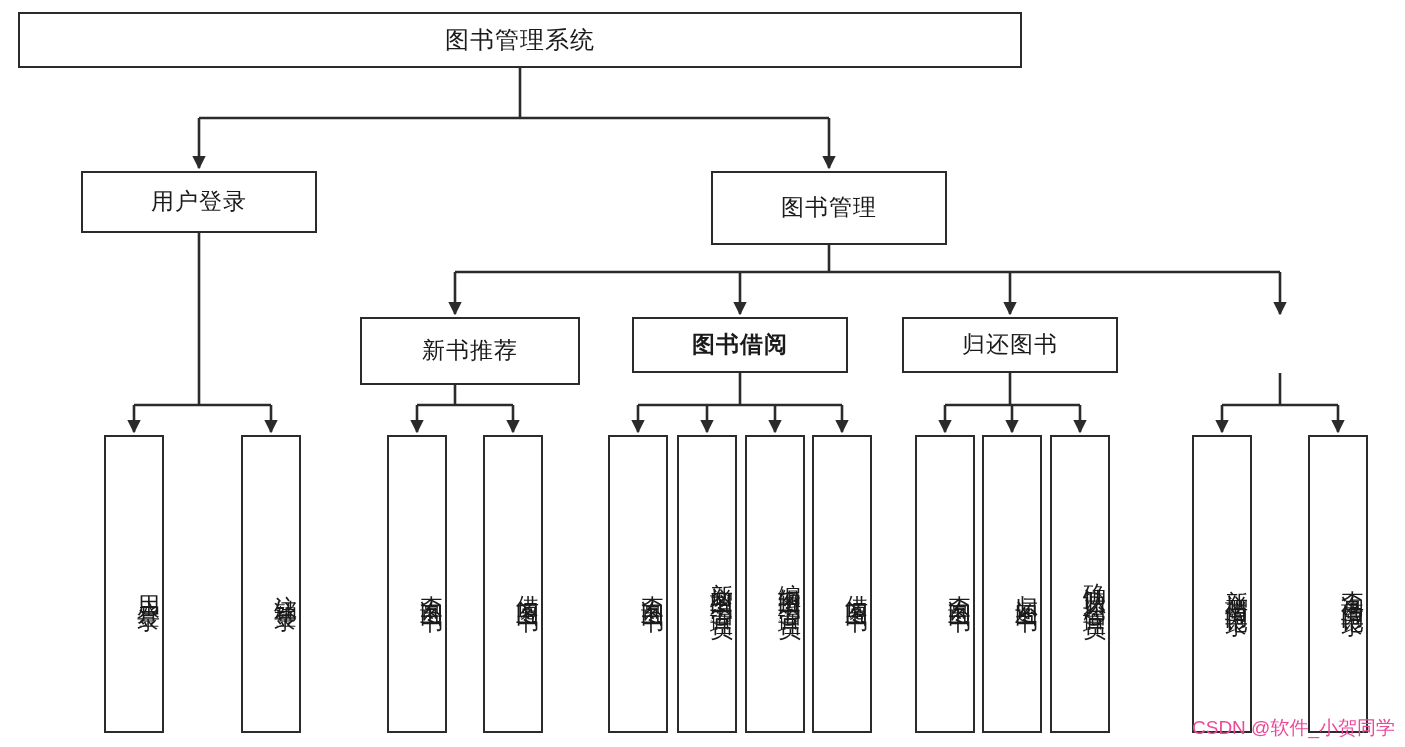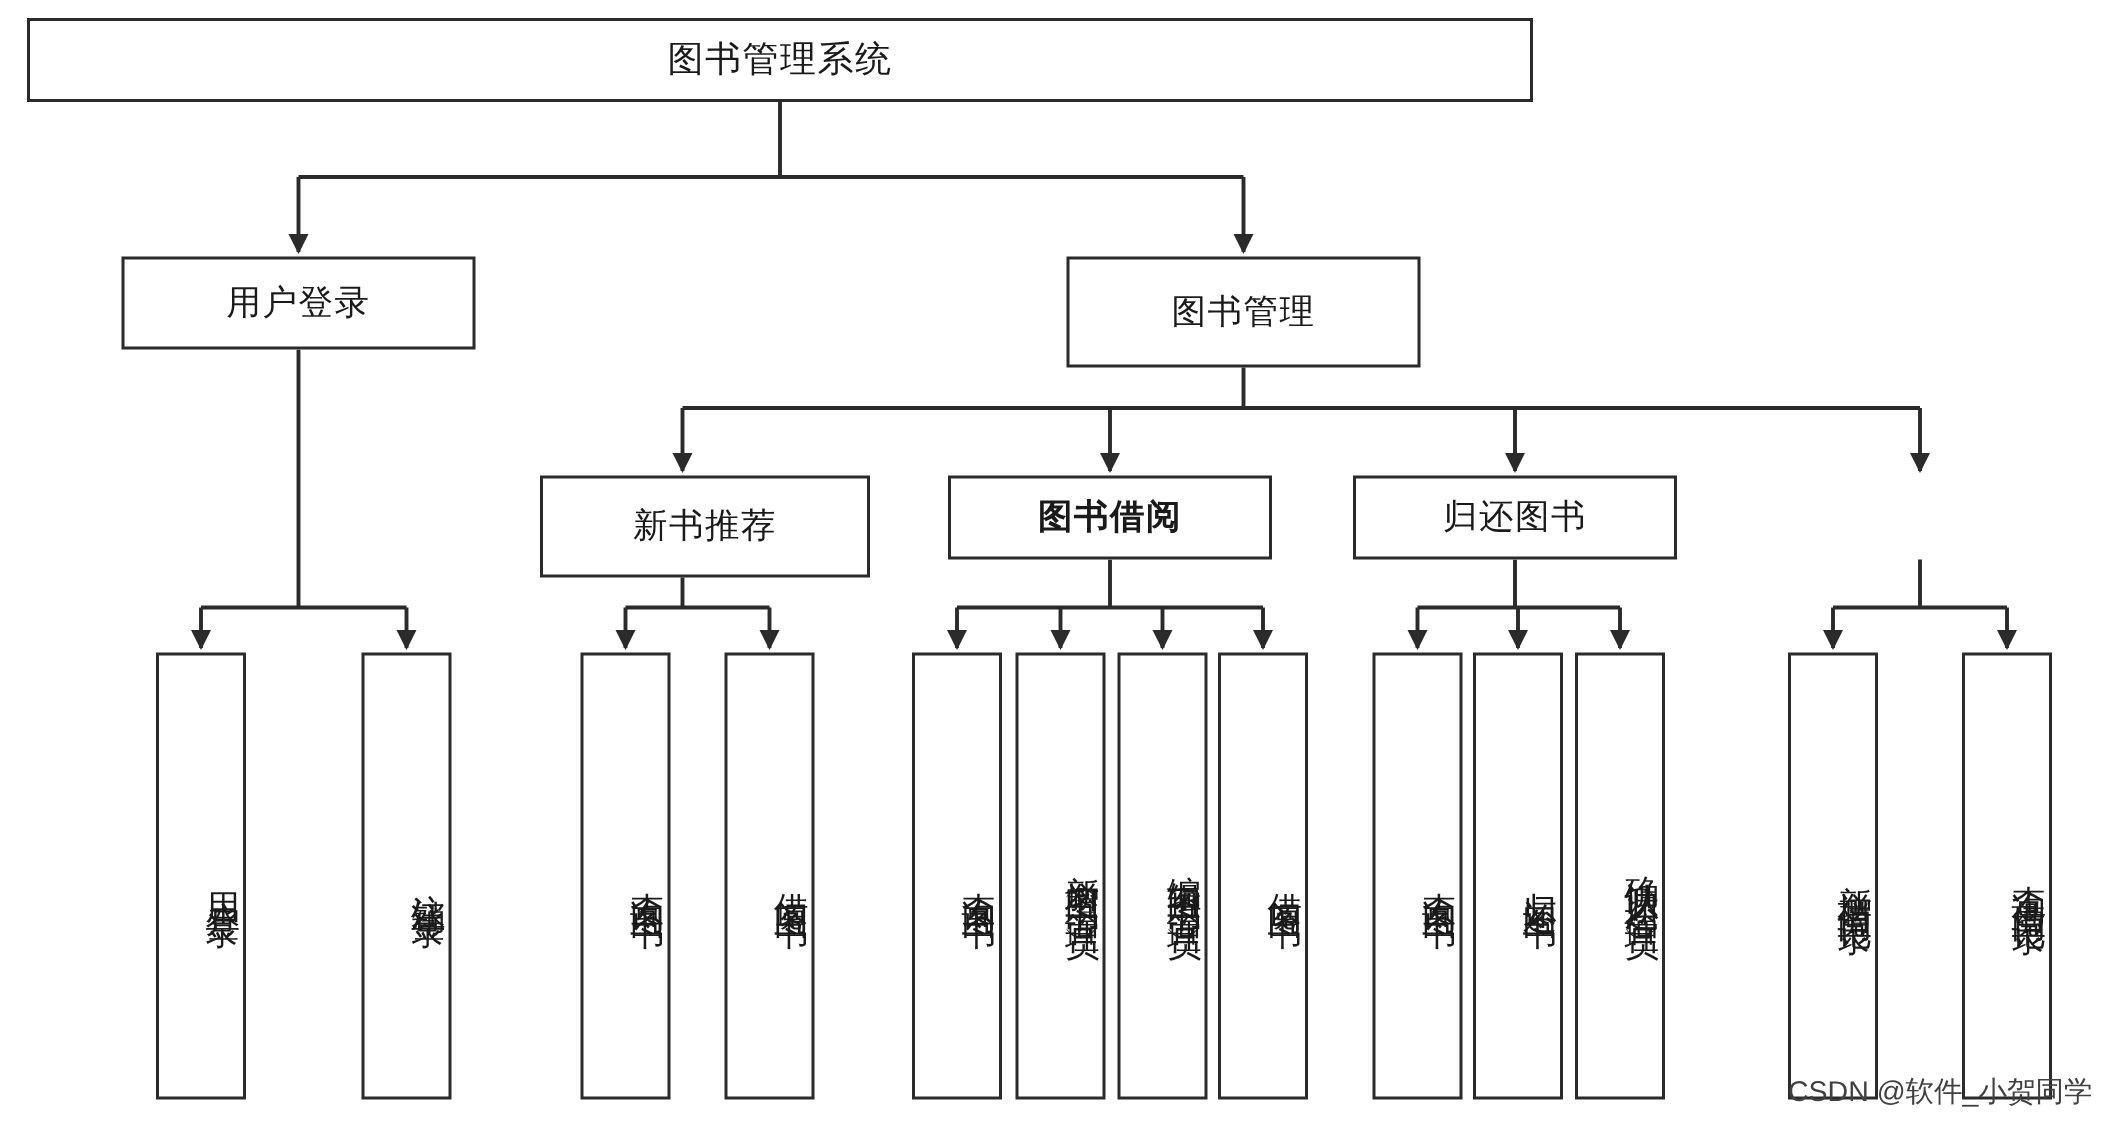--- a/index.html
+++ b/index.html
@@ -162,14 +162,14 @@
   <div class="node vert" id="n-leaf-10" style="left: 1050px; top: 435px; width: 60px; height: 298px;">
     <span>确认归还（管理员）</span>
   </div>
   <div class="node vert" id="n-leaf-11" style="left: 1192px; top: 435px; width: 60px; height: 298px;">
     <span>新增借阅记录</span>
   </div>
   <div class="node vert" id="n-leaf-12" style="left: 1308px; top: 435px; width: 60px; height: 298px;">
     <span>查询借阅记录</span>
   </div>
 
-  <div class="watermark" id="wm" style="left: 1192px; top: 715px; color: #404040;">CSDN @软件_小贺同学</div>
+  <div class="watermark" id="wm" style="left: 1192px; top: 715px; color: #ec4899;">CSDN @软件_小贺同学</div>
 </div>
 
 </body></html>

